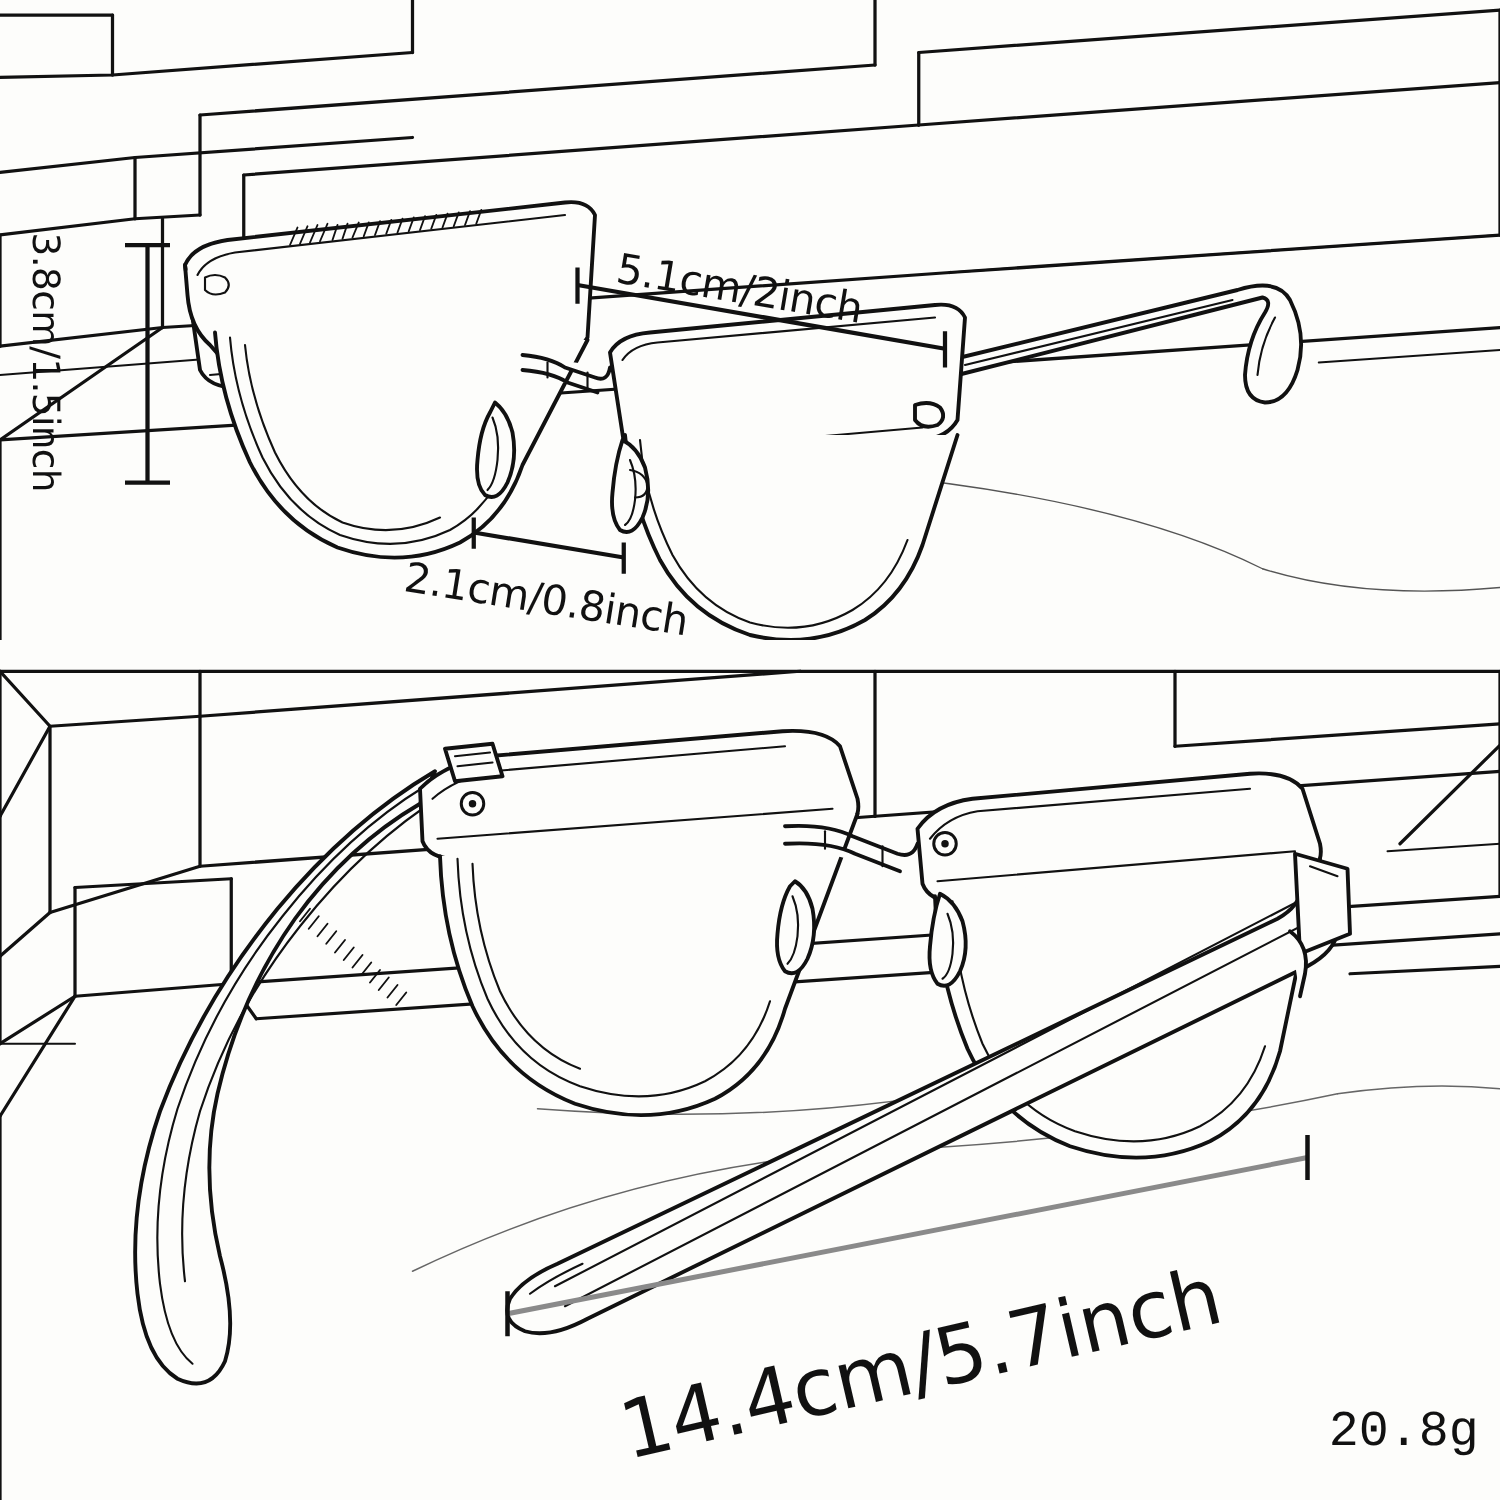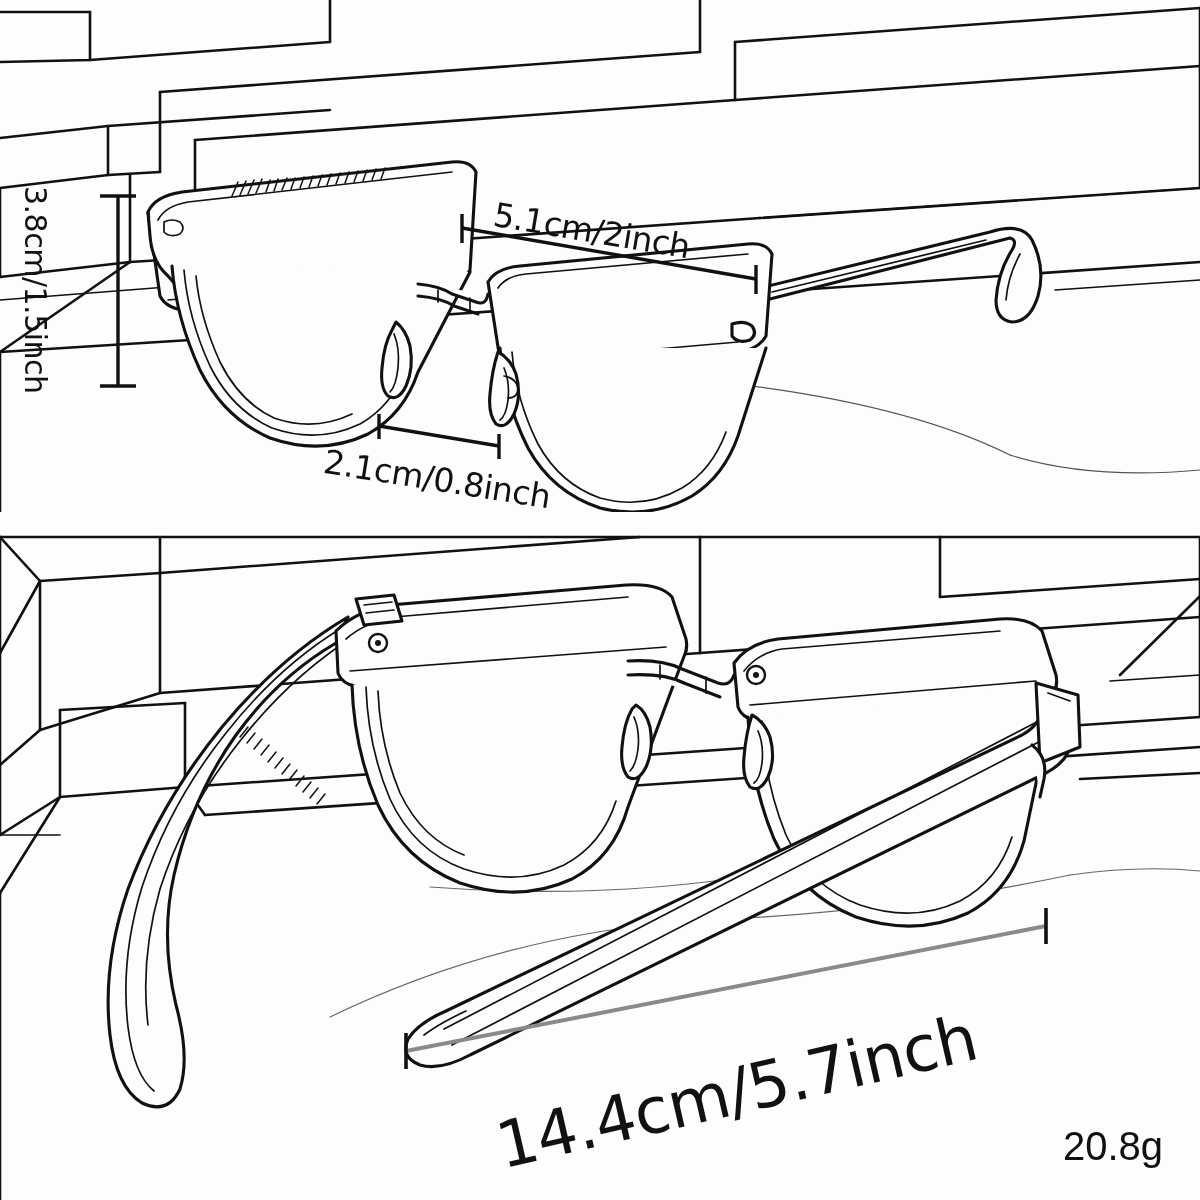--- a/index.html
+++ b/index.html
@@ -61,21 +61,21 @@
     left: 506px;
     top: 1109px;
     font-size: 64px;
     transform: rotate(-13deg);
     transform-origin: left bottom;
   }
   #label-weight {
     left: 1063px;
     top: 1124px;
     font-size: 40px;
-    font-family: Liberation Sans, sans-serif;
+    font-family: Liberation Mono, monospace;
     letter-spacing: 0;
   }
 </style>
 </head>
 <body>
 
 <div id="page">
 
   <div class="panel" id="panel-top">
     <svg width="1200" height="512" viewBox="0 0 1200 512">

